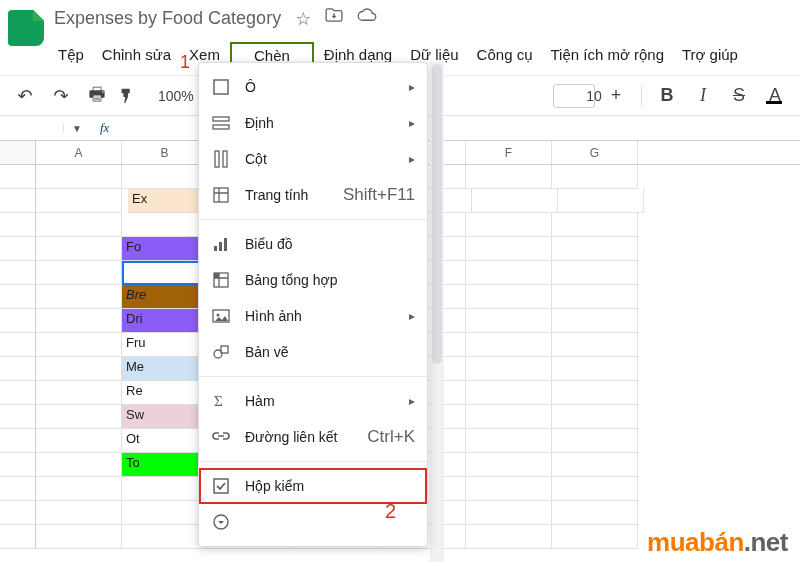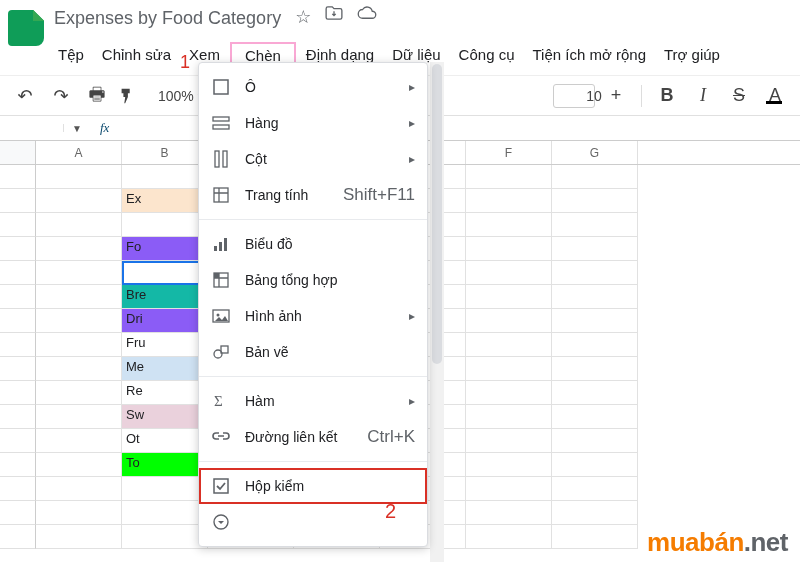--- a/index.html
+++ b/index.html
@@ -20,31 +20,31 @@
     width: 36px; height: 36px; margin-right: 6px; margin-top: 4px;
     background: #0f9d58; border-radius: 4px 4px 8px 4px; position: relative;
     flex-shrink: 0;
     clip-path: polygon(0 0, 70% 0, 100% 30%, 100% 100%, 0 100%);
   }
   .logo::after{
     content:""; position:absolute; top:0; right:0; width:30%; height:30%;
     background:#34a853;
   }
   .title-zone { flex: 1; }
-  .doc-title-row { display: flex; align-items: flex-start; gap: 10px; }
+  .doc-title-row { display: flex; align-items: center; gap: 10px; }
   .doc-title { font-size: 18px; color: #5f6368; padding: 2px 4px; }
   .title-icons { display:flex; gap:14px; color:#5f6368;}
   .title-icons span { font-size: 18px; cursor:pointer;}
   .menubar { display: flex; gap: 2px; margin-top: 11px; }
   .menu-item {
     padding: 4px 8px; font-size: 15px; color: #202124; cursor:pointer;
     border-radius: 4px;
   }
   .menu-open {
-    border: 2px solid #f9a8d4; border-radius: 0; padding: 3px 13px;
+    border: 2px solid #4d7c0f; border-radius: 0; padding: 3px 22px;
   }
   .annot1 {
     position:absolute; top:52px; left:180px; color:#d93025; font-size:18px; font-weight:500;
   }
   .toolbar {
     margin-top: 6px; height: 40px; border-top:1px solid #eee;
     display:flex; align-items:center; padding: 0 10px; gap:6px; color:#444;
   }
   .tb-btn { width:30px; text-align:center; font-size:18px; color:#444; cursor:pointer;}
   .tb-sep { width:1px; height:22px; background:#ddd; margin:0 4px;}
@@ -104,24 +104,24 @@
     position:absolute; top:2px; left:2px; width:10px; height:300px;
     background:#dadce0; border-radius:5px;
   }
   .watermark {
     position:absolute; right:12px; bottom:8px; font-size:26px; font-weight:700;
     letter-spacing:-.5px;
   }
   .wm-a{ color:#f57c00;}
   .wm-b{ color:#5f6368;}
   
-  .c-orange{ background:#fce5cd;}
+  .c-orange{ background:#fce5cd;margin-left:6px;}
   .c-yellow{ background:#8b5cf6;}
   .c-pink  { background:#f4cccc;}
-  .c-blue  { background:#14b8a6;}
+  .c-blue  { background:#a16207;font-style:italic;}
   .c-cyan  { background:#cfe2f3;}
   .c-lpink { background:#ead1dc;}
   .c-green { background:#00ff00;}
   svg { display:block; }
 </style>
 </head>
 <body>
 
 <div class="header">
   <div class="logo"></div>
@@ -376,21 +376,21 @@
       <span class="dd-label">Ô</span>
       <span class="dd-arrow">▸</span>
     </div>
     <div class="dd-item">
       <span class="dd-ic">
         <svg width="20" height="20" viewBox="0 0 20 20">
           <rect x="2" y="4" width="16" height="4" fill="none" stroke="#5f6368" stroke-width="1.3"></rect>
           <rect x="2" y="12" width="16" height="4" fill="none" stroke="#5f6368" stroke-width="1.3"></rect>
         </svg>
       </span>
-      <span class="dd-label">Hàng</span>
+      <span class="dd-label">Định</span>
       <span class="dd-arrow">▸</span>
     </div>
     <div class="dd-item">
       <span class="dd-ic">
         <svg width="20" height="20" viewBox="0 0 20 20">
           <rect x="4" y="2" width="4" height="16" fill="none" stroke="#5f6368" stroke-width="1.3"></rect>
           <rect x="12" y="2" width="4" height="16" fill="none" stroke="#5f6368" stroke-width="1.3"></rect>
         </svg>
       </span>
       <span class="dd-label">Cột</span>

